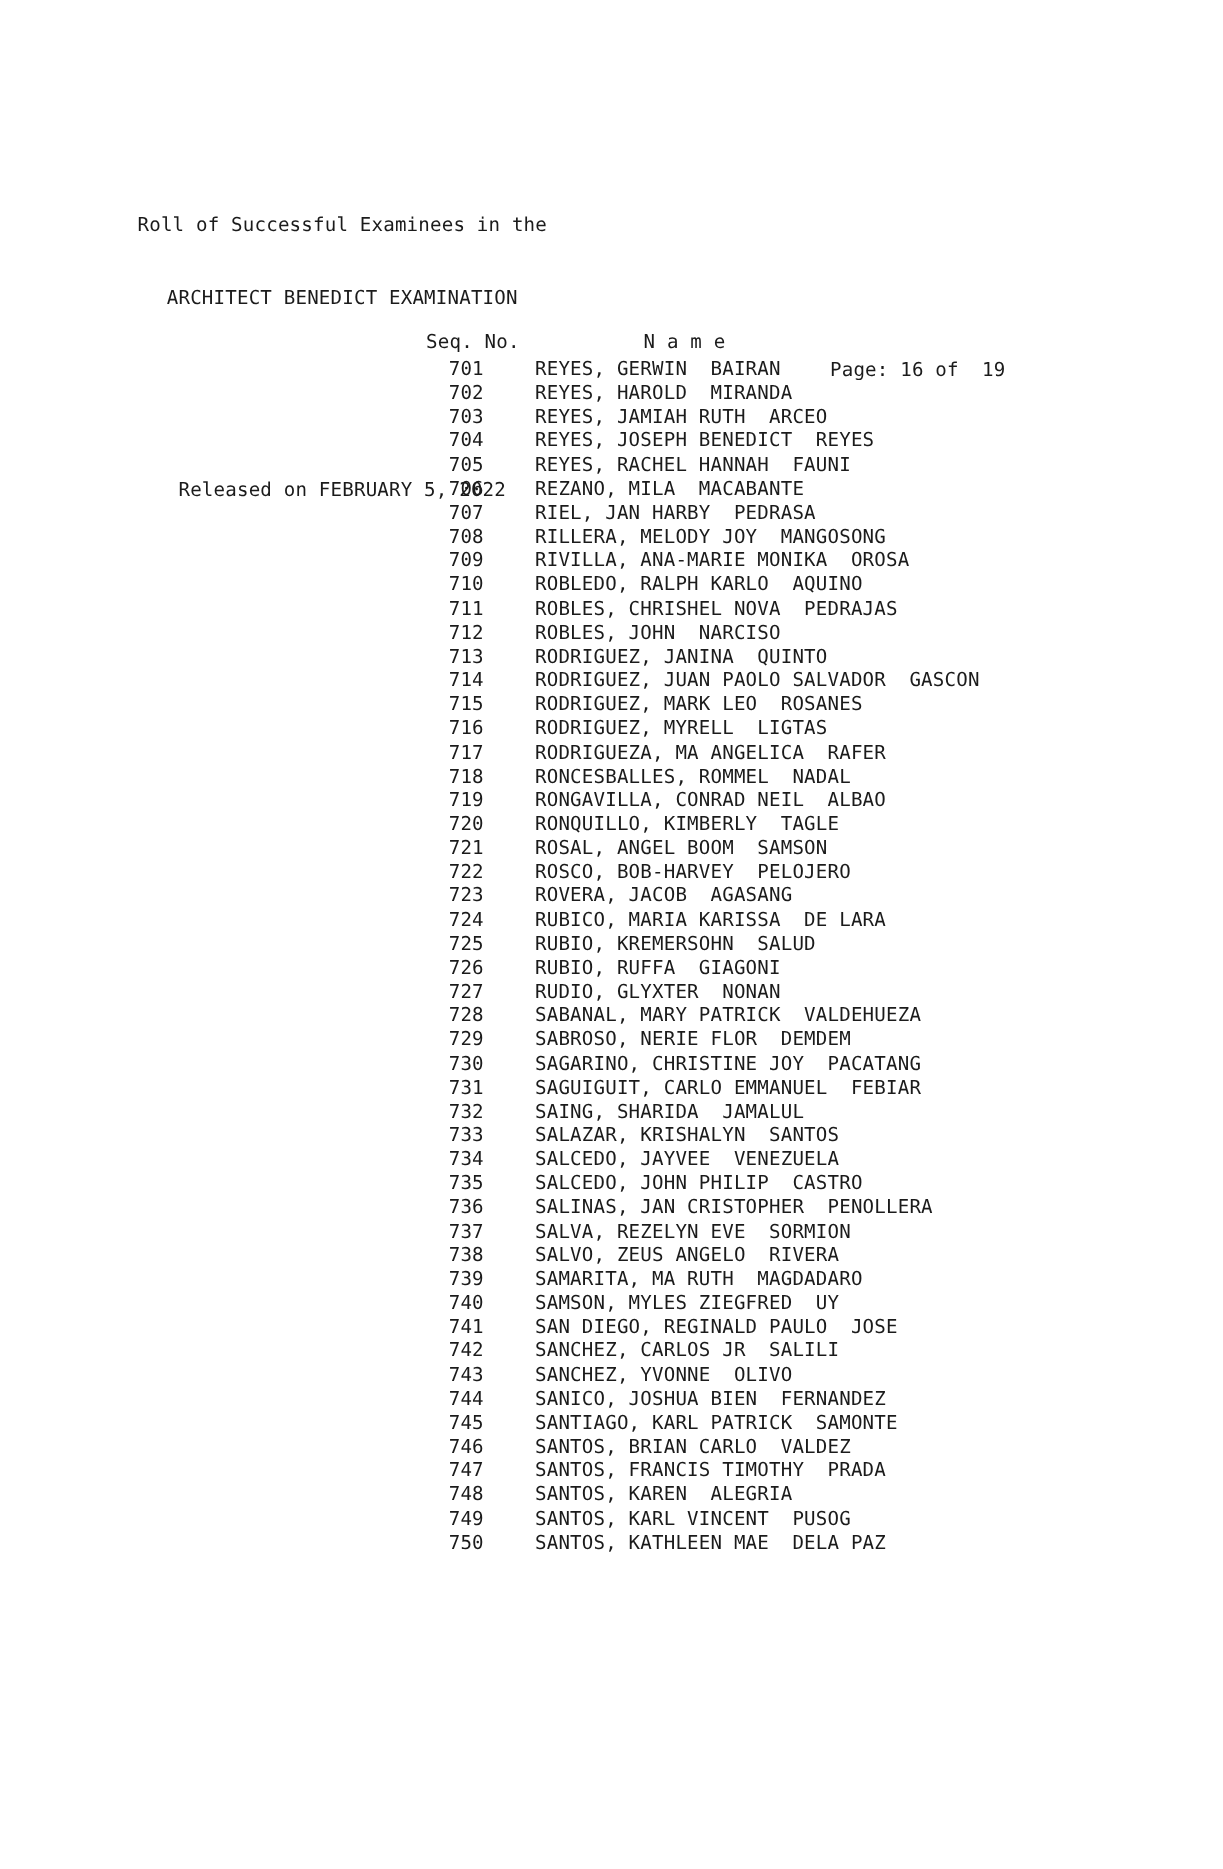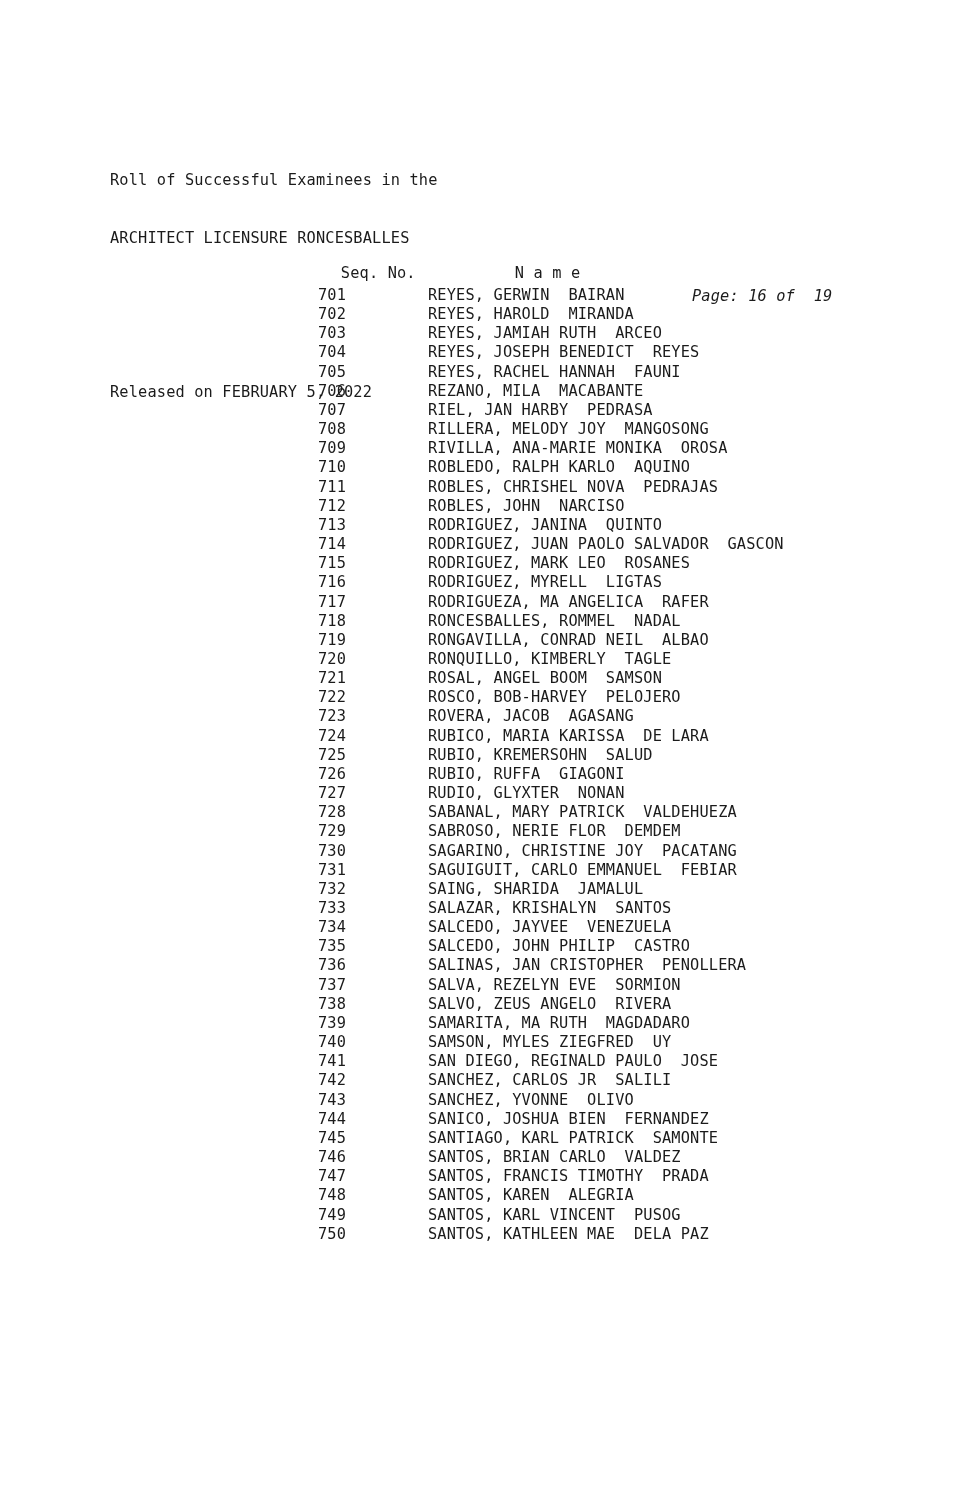--- a/index.html
+++ b/index.html
@@ -23,38 +23,38 @@
   }
 
   
   .doc-header {
     position: absolute;
     left: 110px;
     top: 133px;
     font-size: 15.3px;
     line-height: 19.2px;
     white-space: pre;
+    text-align: center;
   }
   .doc-header .hline {
     white-space: pre;
     display: block;
     letter-spacing: 0.15px;
   }
   .header-row {
     display: block;
     position: relative;
     white-space: pre;
   }
   .page-indicator {
     position: absolute;
-    left: 582px;
+    left: 554px;
     top: 0;
     white-space: pre;
     letter-spacing: 0.15px;
-    font-style: italic;
   }
 
   
   .column-head {
     position: absolute;
     left: 294px;
     top: 245px;
     font-size: 15.3px;
     line-height: 19.2px;
     white-space: pre;
@@ -84,35 +84,36 @@
   .roll-row {
     display: block;
     white-space: pre;
     height: 19.17px;
   }
   .seq-no {
     display: inline-block;
     width: 110px;
     white-space: pre;
     letter-spacing: 0.15px;
+    text-align: center;
   }
   .examinee-name {
     display: inline-block;
     white-space: pre;
     letter-spacing: 0.15px;
   }
 </style>
 </head>
 <body>
 
 <div class="page">
 
   <div class="doc-header">
     <span class="hline">Roll of Successful Examinees in the</span>
-    <span class="hline">ARCHITECT LICENSURE RONCESBALLES</span>
+    <span class="hline">ARCHITECT BENEDICT EXAMINATION</span>
     <span class="header-row">
       <span class="page-indicator">Page: 16 of  19</span>
     </span>
     <span class="hline">Released on FEBRUARY 5, 2022</span>
   </div>
 
   <div class="column-head">
     <span class="col-seq">Seq. No.</span><span class="col-name">N a m e</span>
   </div>
 

